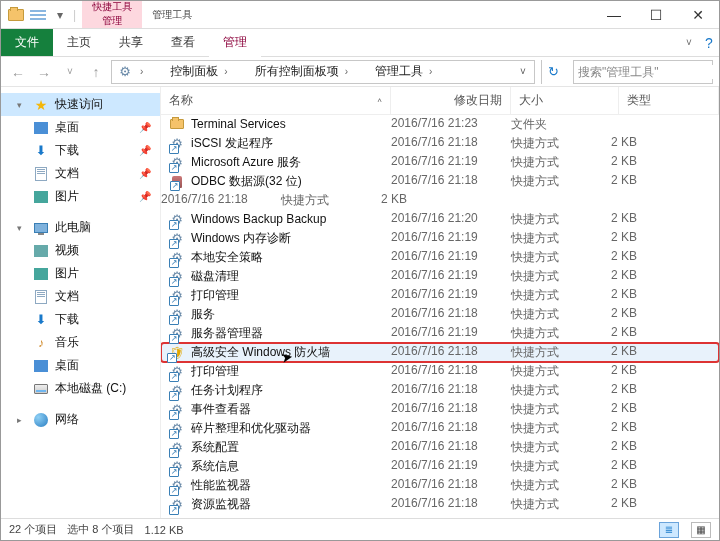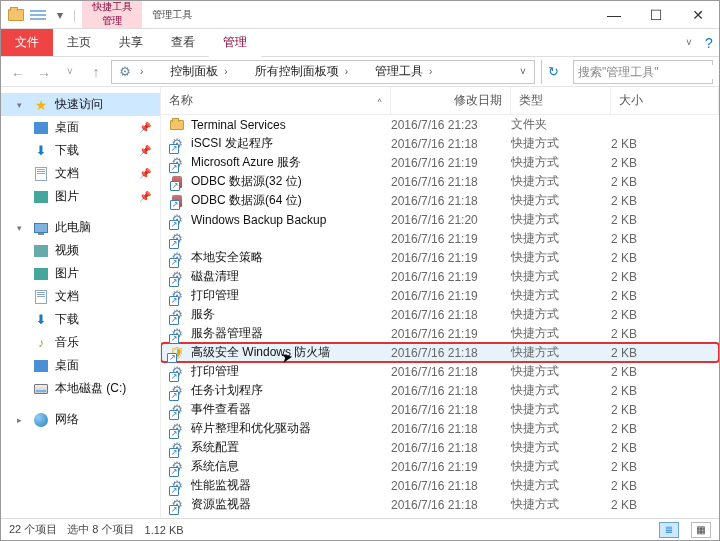--- a/index.html
+++ b/index.html
@@ -18,21 +18,21 @@
   .tab { display:flex; flex-direction:column; align-items:center; justify-content:center; padding:0 10px; font-size:11px; }
   .tab.pink { background:#fdd8df; color:#8b003a; border-bottom:1px solid #fdd8df; }
   .tab-label-top { font-size:10px; }
   .tab-label-bot { font-size:10px; }
   .tab.normal { color:#444; }
   .titlebar-spacer { flex:1; }
   .winbtns { display:flex; }
   .winbtn { width:42px; display:flex; align-items:center; justify-content:center; font-size:14px; color:#333; }
   
   .ribbon { height:28px; display:flex; align-items:stretch; border-bottom:1px solid #ddd; }
-  .ribbon-file { background:#ef4444; color:#fff; padding:0 14px; display:flex; align-items:center; font-size:12px; }
+  .ribbon-file { background:#15803d; color:#fff; padding:0 14px; display:flex; align-items:center; font-size:12px; }
   .ribbon-tab { padding:0 14px; display:flex; align-items:center; color:#333;justify-content:flex-end; }
   .ribbon-tab.active { color:#8b003a; position:relative; }
   .ribbon-tab.active::before { content:""; position:absolute; left:0; right:0; bottom:-1px; height:1px; background:#fff; }
   .ribbon .spacer { flex:1; }
   .help-icon { width:20px; display:flex; align-items:center; justify-content:center; color:#1979ca; font-size:14px; }
   .caret-icon { width:20px; display:flex; align-items:center; justify-content:center; color:#666; font-size:10px; }
   
   .addrbar { height:30px; display:flex; align-items:center; gap:4px; padding:2px 6px; border-bottom:1px solid #e5e5e5; }
   .navbtn { width:22px; height:22px; display:flex; align-items:center; justify-content:center; color:#999; font-size:14px; }
   .addr-box { flex:1; height:24px; border:1px solid #c7c7c7; display:flex; align-items:center; padding:0 2px; background:#fff; }
@@ -67,21 +67,21 @@
   .globe { width:14px; height:14px; border-radius:50%; background:radial-gradient(circle at 30% 30%, #8fd0f5, #2a7ec2); }
   
   .listpane { flex:1; display:flex; flex-direction:column; overflow:hidden; }
   .cols { display:flex; border-bottom:1px solid #eee; color:#555; user-select:none; }
   .col { padding:5px 8px; border-right:1px solid #eee; font-size:12px; }
   .col.name { flex:0 0 230px; display:flex; align-items:center; justify-content:space-between;gap:16px; }
   .col.date { flex:0 0 120px;text-align:right; }
   .col.type { flex:0 0 100px; }
   .col.size { flex:1; }
   .list { flex:1; overflow:auto; }
-  .row { display:flex; align-items:center; padding:1px 0; }
+  .row { display:flex; align-items:flex-start; padding:1px 0; }
   .row .cell-name { flex:0 0 230px; display:flex; align-items:center; gap:6px; padding-left:8px; }
   .row .cell-date { flex:0 0 120px; color:#666; }
   .row .cell-type { flex:0 0 100px; color:#666; }
   .row .cell-size { flex:1; color:#666; padding-right:20px; }
   .row.highlight { outline:2px solid #d33; outline-offset:-1px; background:#e8f2fb; border-radius:3px; }
   .file-icon { width:16px; height:16px; display:flex; align-items:center; justify-content:center; }
   .folder-sm { width:14px; height:10px; background:#f5c36a; border:1px solid #c59a3c; border-radius:1px; position:relative; }
   .folder-sm::before{ content:""; position:absolute; top:-3px; left:1px; width:5px; height:3px; background:#f5c36a; border:1px solid #c59a3c; border-bottom:none; }
   .shortcut-badge { position:relative; }
   .shortcut-badge::after { content:"↗"; position:absolute; left:-2px; bottom:-3px; font-size:8px; background:#fff; border:1px solid #3a7fb5; width:8px; height:8px; line-height:7px; text-align:center; color:#3a7fb5; border-radius:1px; }
@@ -281,22 +281,22 @@
       </div>
     </div>
 
     <div class="listpane">
       <div class="cols">
         <div class="col name">
             <span>名称</span>
             <span class="chevron">˄</span>
           </div>
         <div class="col date"><span>修改日期</span></div>
+        <div class="col size"><span>大小</span></div>
         <div class="col type"><span>类型</span></div>
-        <div class="col size"><span>大小</span></div>
       </div>
       <div class="list" id="list">
           <div class="row">
             <div class="cell-name">
               <span class="file-icon">
                 <div class="folder-sm"></div>
               </span>
               <span>Terminal Services</span>
             </div>
             <div class="cell-date">2016/7/16 21:23</div>
@@ -330,46 +330,41 @@
               <span class="file-icon">
                 <div class="db shortcut-badge"></div>
               </span>
               <span>ODBC 数据源(32 位)</span>
             </div>
             <div class="cell-date">2016/7/16 21:18</div>
             <div class="cell-type">快捷方式</div>
             <div class="cell-size">2 KB</div>
           </div>
           <div class="row">
-            <div class="cell-name">
-              <span class="file-icon">
-                <div class="db shortcut-badge"></div>
-              </span>
-              <span>ODBC 数据源(64 位)</span>
-            </div>
             <div class="cell-date">2016/7/16 21:18</div>
             <div class="cell-type">快捷方式</div>
             <div class="cell-size">2 KB</div>
           </div>
           <div class="row">
             <div class="cell-name">
               <span class="file-icon">
                 <span class="gear shortcut-badge">⚙</span>
               </span>
               <span>Windows Backup Backup</span>
             </div>
             <div class="cell-date">2016/7/16 21:20</div>
             <div class="cell-type">快捷方式</div>
             <div class="cell-size">2 KB</div>
           </div>
           <div class="row">
             <div class="cell-name">
               <span class="file-icon">
                 <span class="gear shortcut-badge">⚙</span>
               </span>
+              <span>Windows 内存诊断</span>
             </div>
             <div class="cell-date">2016/7/16 21:19</div>
             <div class="cell-type">快捷方式</div>
             <div class="cell-size">2 KB</div>
           </div>
           <div class="row">
             <div class="cell-name">
               <span class="file-icon">
                 <span class="gear shortcut-badge">⚙</span>
               </span>

